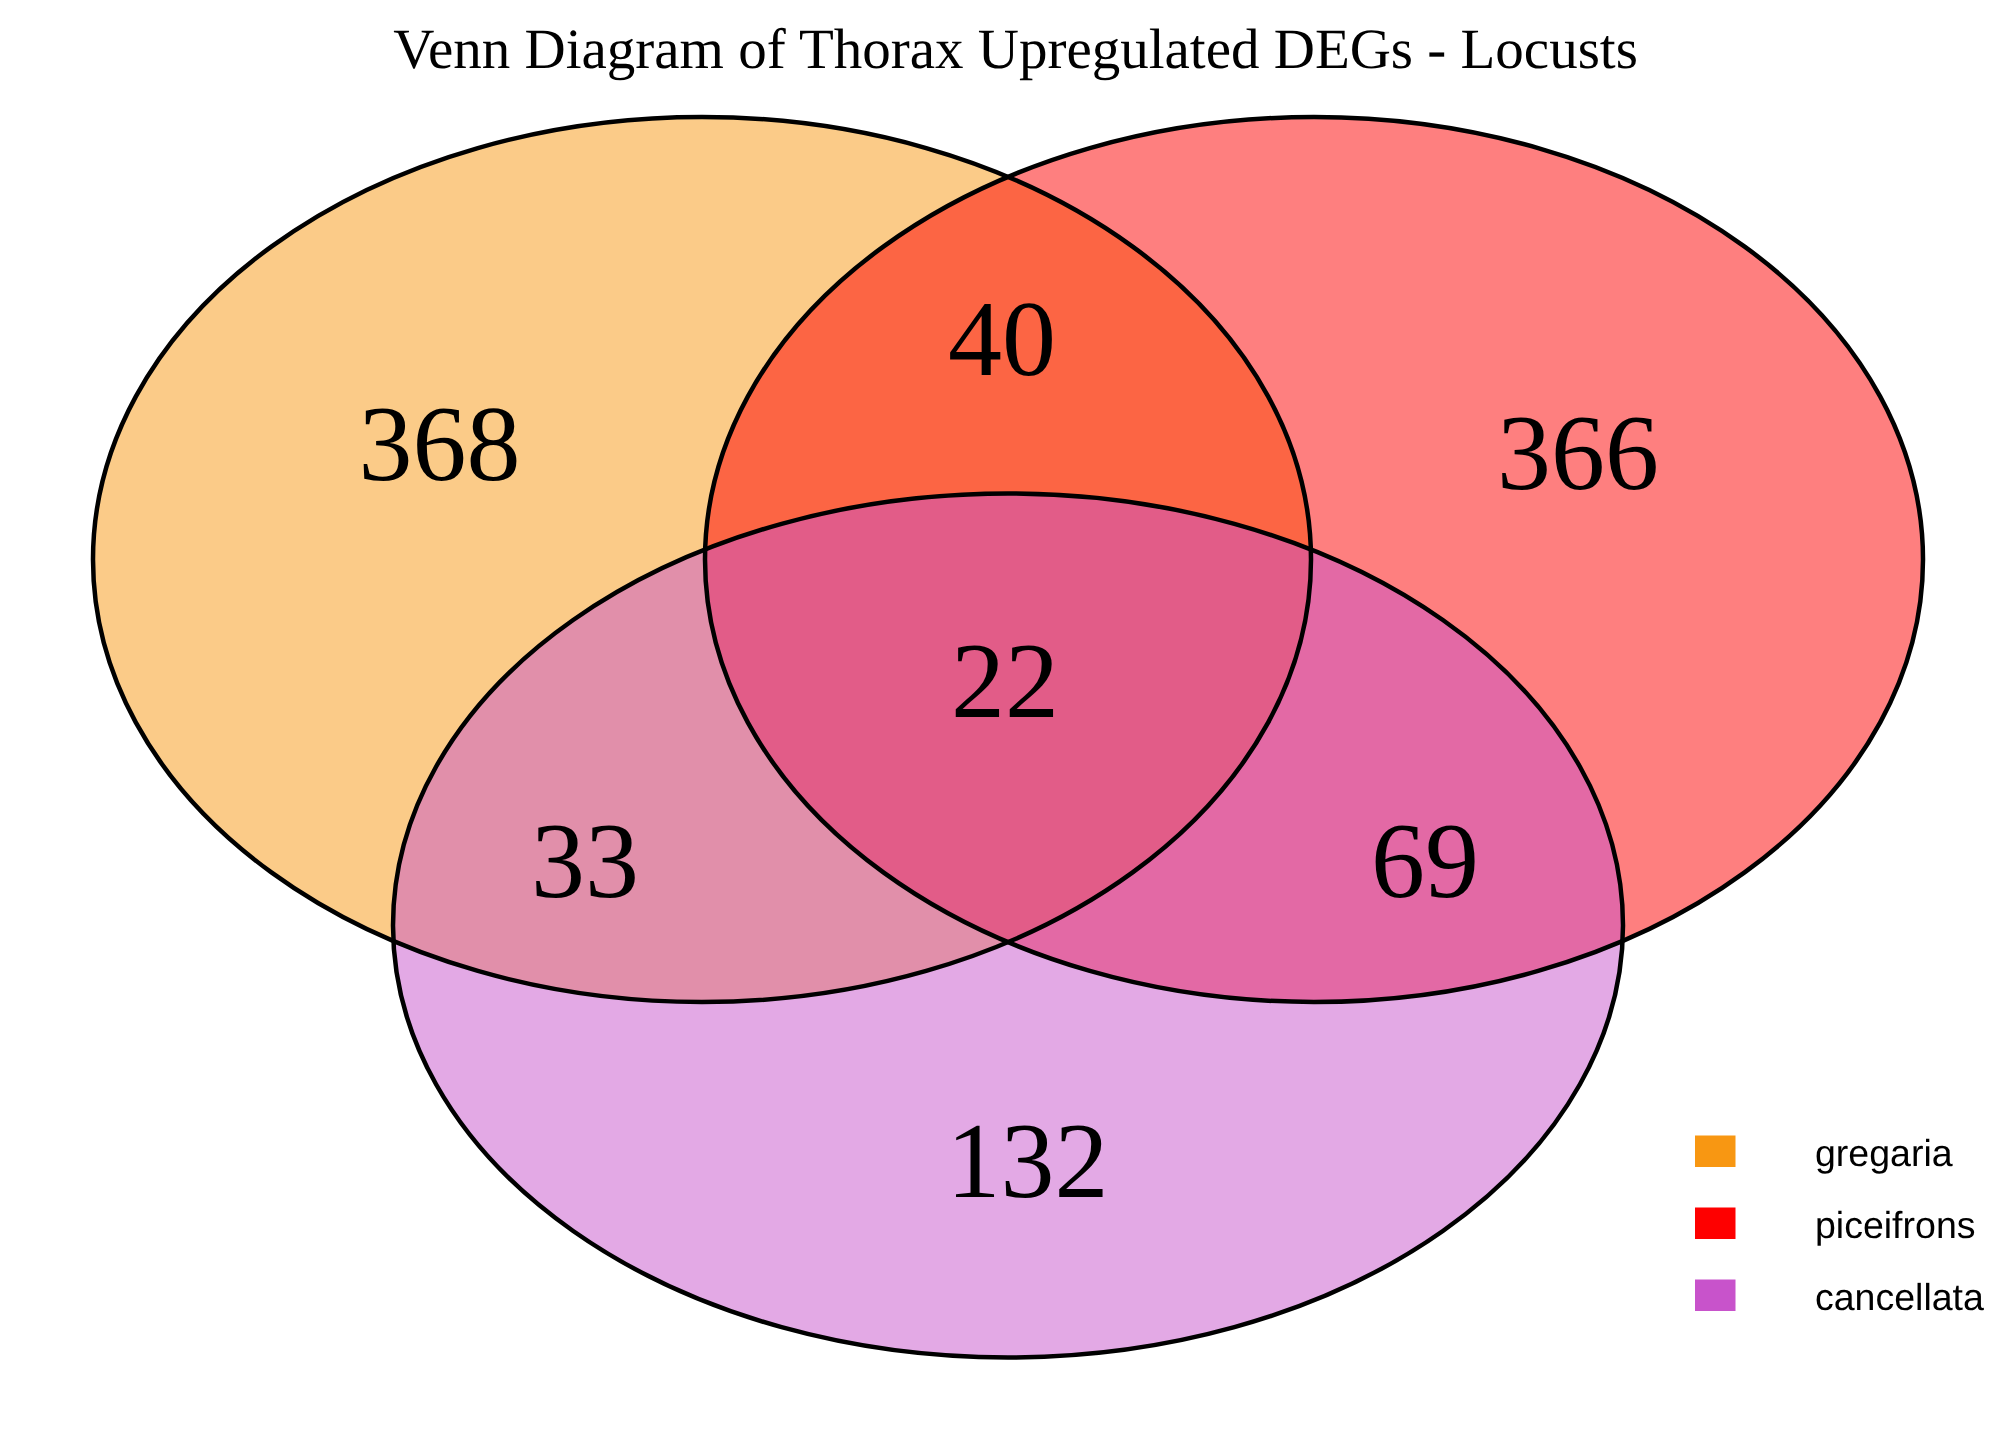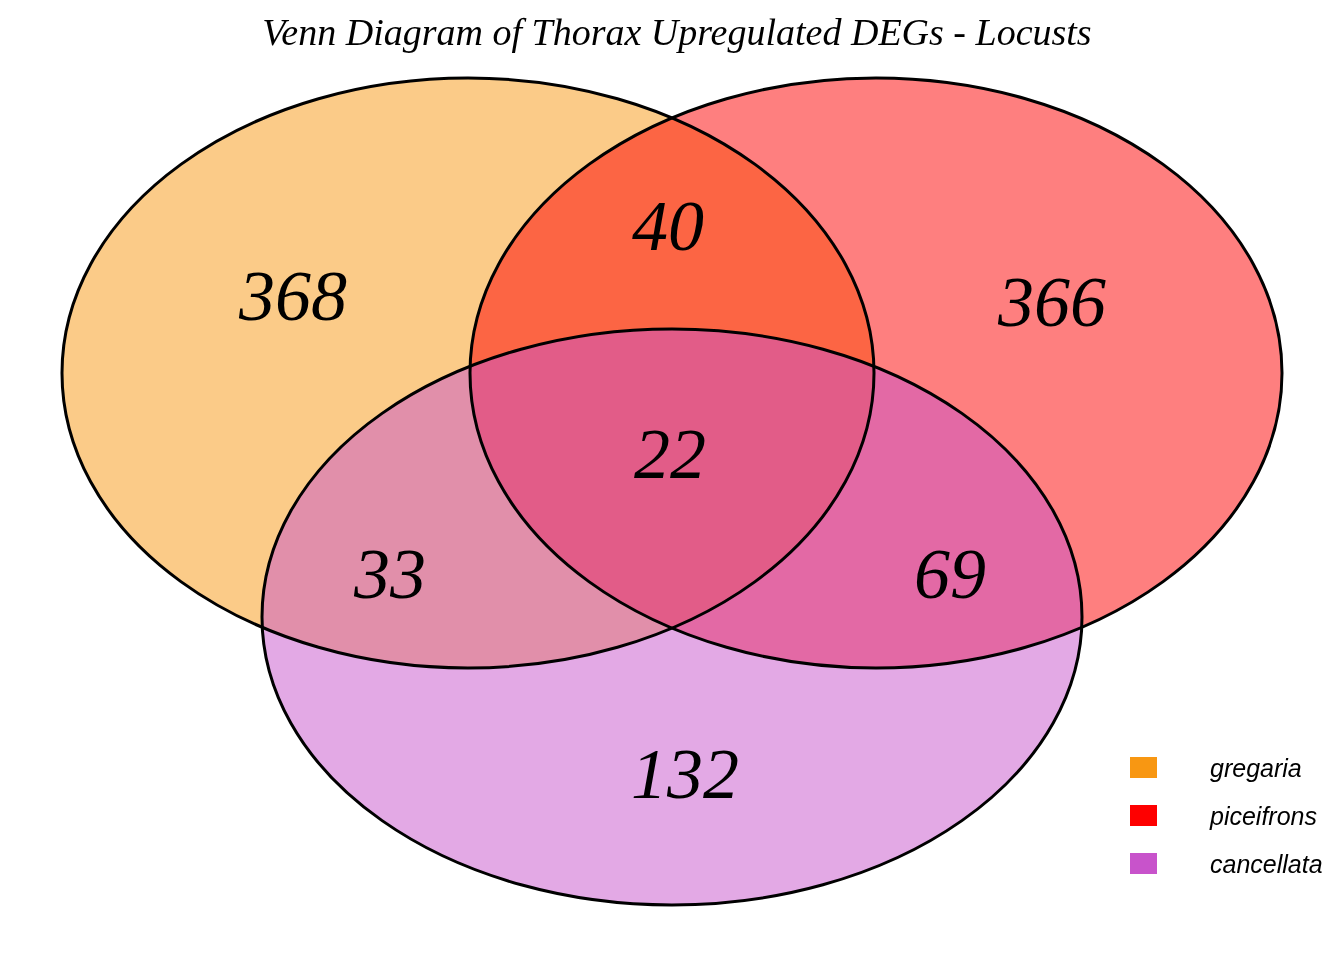--- a/index.html
+++ b/index.html
@@ -6,21 +6,20 @@
     margin: 0;
     padding: 0;
     background: #ffffff;
   }
   .figure {
     position: relative;
     width: 1344px;
     height: 944px;
     background: #ffffff;
     font-family: "Liberation Serif", serif;
-    font-style: italic;
   }
   svg { display: block; }
   .title-text {
     font-family: "Liberation Serif", serif;
     font-size: 38px;
     fill: #000000;
   }
   .count-text {
     font-family: "Liberation Serif", serif;
     font-size: 72px;

